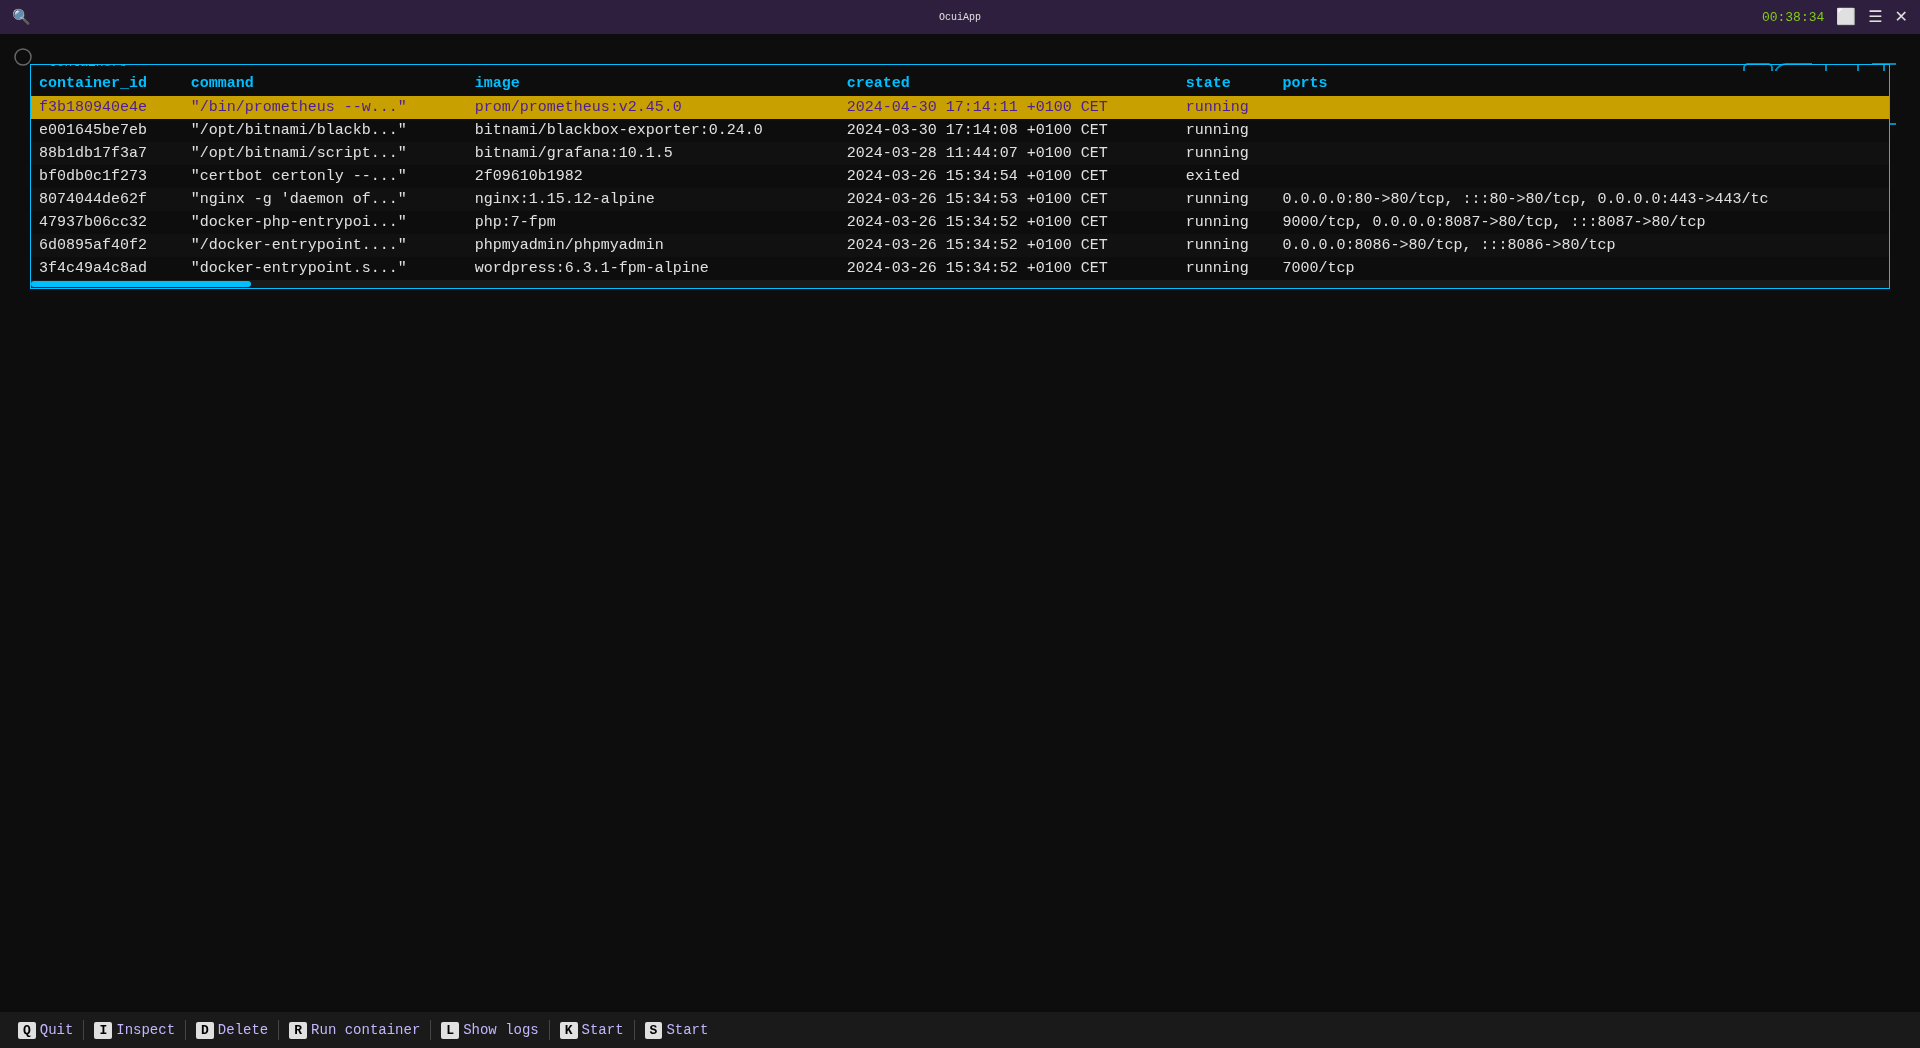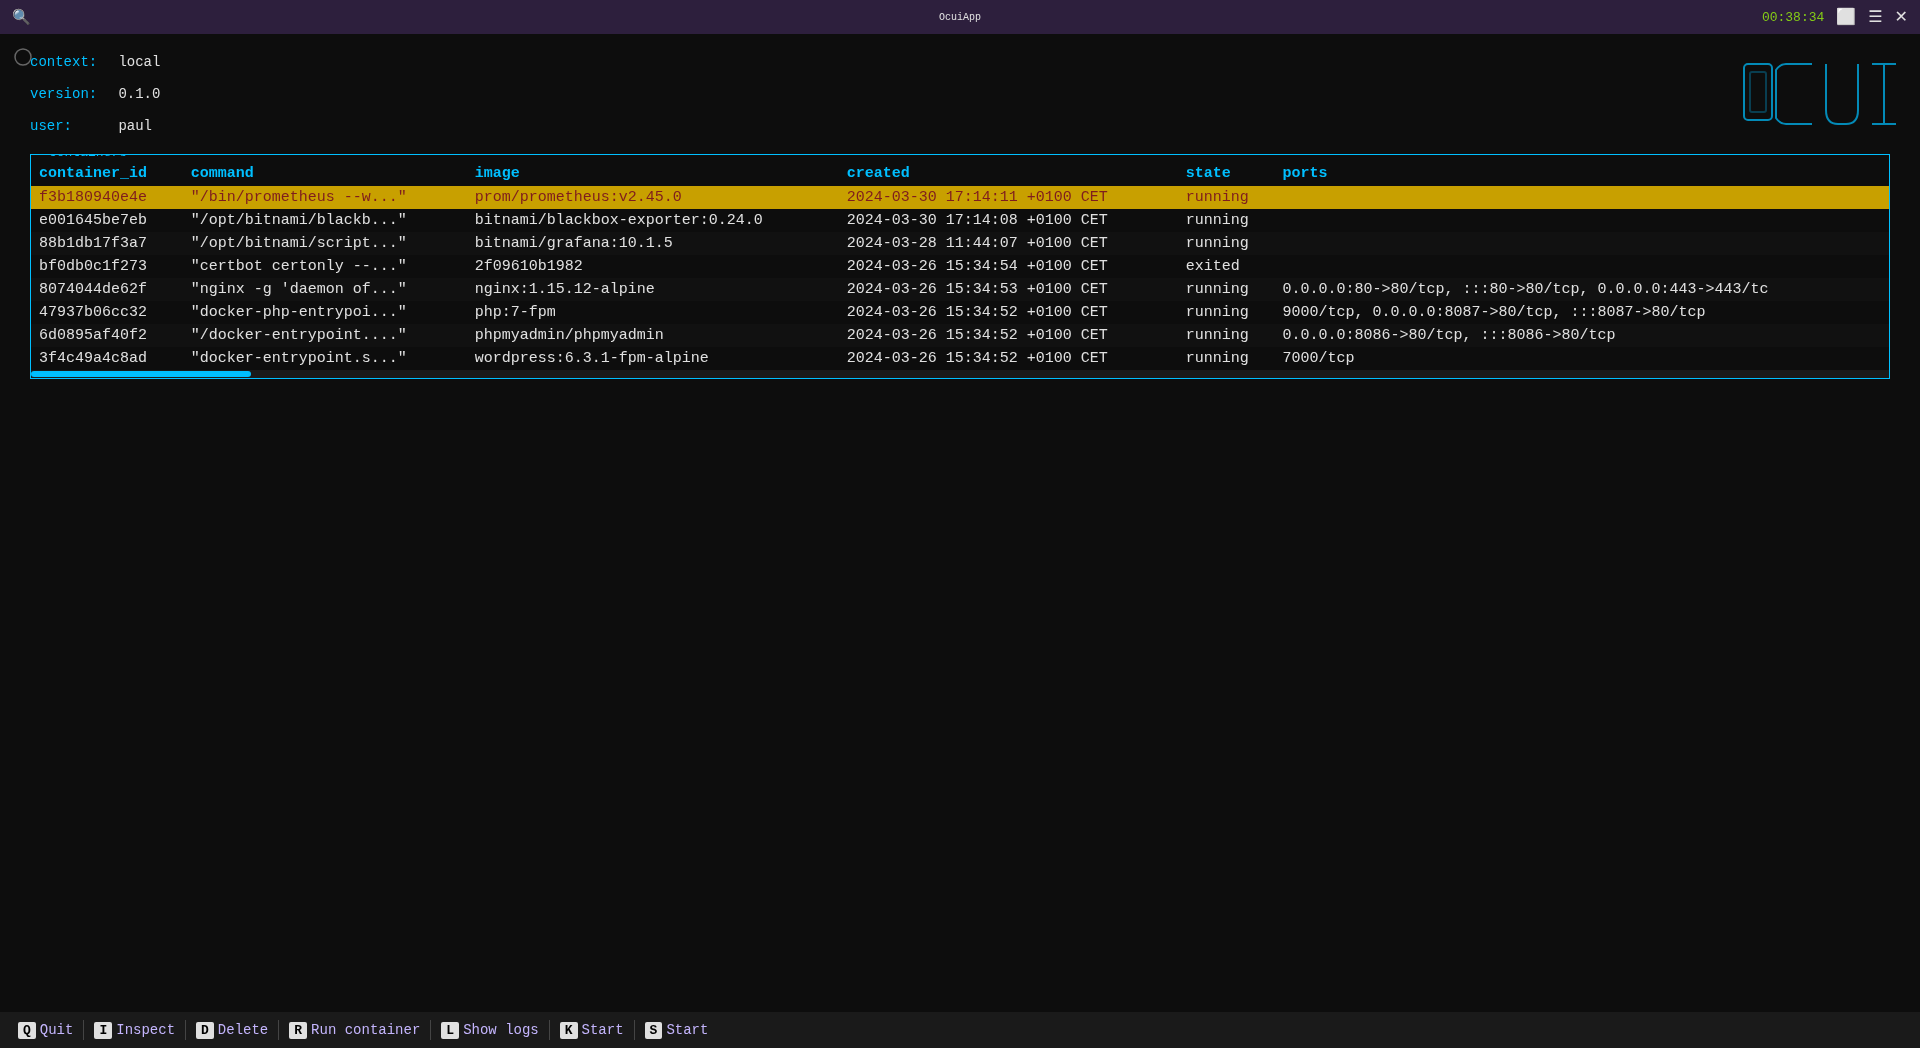--- a/index.html
+++ b/index.html
@@ -120,21 +120,21 @@
       border-bottom: none;
     }
     #containers-table tbody tr {
       background: #0d0d0d;
     }
     #containers-table tbody tr.selected {
       background: #c8a000;
       color: #000;
     }
     #containers-table tbody tr.selected td {
-      color: #7f1d1d;
+      color: #4c1d95;
     }
     #containers-table tbody td {
       padding: 3px 8px;
       color: #e0e0e0;
       white-space: nowrap;
     }
     #containers-table tbody tr:not(.selected):nth-child(odd) {
       background: #111;
     }
     #containers-table tbody tr:not(.selected):nth-child(even) {
@@ -221,34 +221,20 @@
 </div>
 
 <div style="position:absolute;top:48px;left:14px;">
   <svg width="18" height="18" viewBox="0 0 18 18">
     <circle cx="9" cy="9" r="8" fill="none" stroke="#666" stroke-width="1.5"></circle>
   </svg>
 </div>
 
 <div id="main">
 
-  <div id="info-section">
-    <div class="info-row">
-      <span class="info-key">context:</span>
-      <span class="info-val">local</span>
-    </div>
-    <div class="info-row">
-      <span class="info-key">version:</span>
-      <span class="info-val">0.1.0</span>
-    </div>
-    <div class="info-row">
-      <span class="info-key">user:</span>
-      <span class="info-val">paul</span>
-    </div>
-  </div>
 
   <div id="logo">
     <svg id="logo-svg" viewBox="0 0 160 80" xmlns="http://www.w3.org/2000/svg">
 
       <g fill="none" stroke="#00bfff" stroke-width="2" opacity="0.7">
 
         <rect x="4" y="10" width="28" height="56" rx="4" ry="4"></rect>
         <rect x="10" y="18" width="16" height="40" rx="2" ry="2" stroke-opacity="0.4"></rect>
 
         <path d="M46 10 L46 10 Q40 10 36 16 L36 64 Q40 70 46 70 L72 70"></path>
@@ -276,21 +262,21 @@
           <th>created</th>
           <th>state</th>
           <th>ports</th>
         </tr>
       </thead>
       <tbody id="containers-tbody">
       <tr class="selected">
     <td>f3b180940e4e</td>
     <td>"/bin/prometheus --w..."</td>
     <td>prom/prometheus:v2.45.0</td>
-    <td>2024-03-30 17:14:11 +0100 CET</td>
+    <td>2024-04-30 17:14:11 +0100 CET</td>
     <td class="state-running">running</td>
     <td></td>
   </tr>
           <tr>
     <td>e001645be7eb</td>
     <td>"/opt/bitnami/blackb..."</td>
     <td>bitnami/blackbox-exporter:0.24.0</td>
     <td>2024-03-30 17:14:08 +0100 CET</td>
     <td class="state-running">running</td>
     <td></td>

